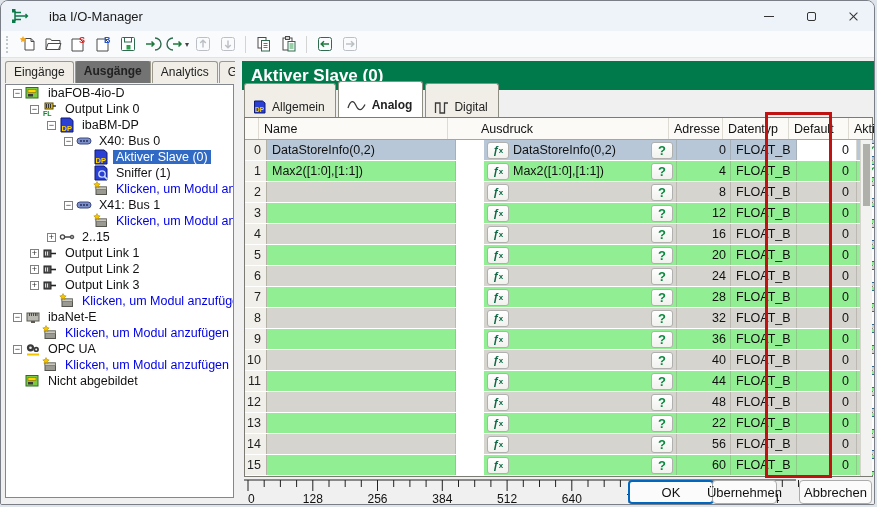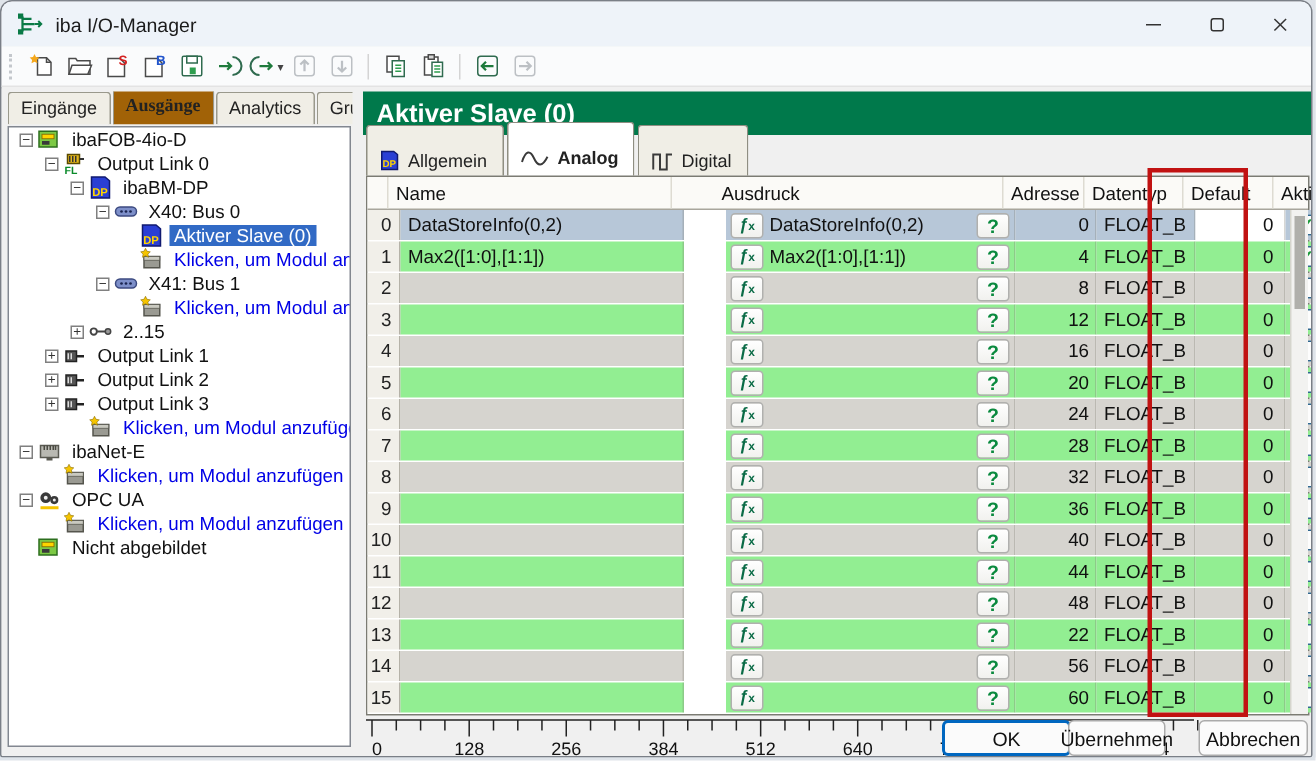--- a/index.html
+++ b/index.html
@@ -1,42 +1,42 @@
 <!DOCTYPE html>
 <html><head>
 <meta charset="utf-8">
 <style>
   html,body{margin:0;padding:0;background:#dfe4ea;font-family:"Liberation Sans",sans-serif;}
   *{box-sizing:border-box;}
   .win{position:relative;width:875px;height:505px;border:1px solid #7a7f87;border-radius:8px 8px 2px 2px;background:#f0f0f0;overflow:hidden;}
   
   .titlebar{height:30px;background:#eef3f9;display:flex;align-items:center;padding-left:10px;}
   .app-icon{width:18px;height:16px;margin-right:8px;display:inline-flex;}
-  .title{font-size:13px;color:#1b1b1b;}
+  .title{font-size:13px;color:#1b1b1b;margin-left:12px;}
   .win-controls{margin-left:auto;display:flex;height:30px;}
   .wc{width:42px;height:30px;display:flex;align-items:center;justify-content:center;}
   .ico-min{width:10px;height:1px;background:#333;}
   .ico-max{width:9px;height:9px;border:1px solid #333;border-radius:2px;}
   .ico-close{position:relative;width:11px;height:11px;}
   .ico-close::before,.ico-close::after{content:"";position:absolute;left:5px;top:0;width:1px;height:11px;background:#333;}
   .ico-close::before{transform:rotate(45deg);}.ico-close::after{transform:rotate(-45deg);}
   
   .toolbar{height:27px;background:#fafbfc;border-bottom:1px solid #e3e3e3;display:flex;align-items:center;padding-left:3px;}
   .grip{width:4px;height:17px;border-left:2px dotted #c3c7cc;margin:0 5px 0 2px;}
   .tb-btn{width:25px;height:23px;display:flex;align-items:center;justify-content:center;border-radius:3px;}
   .tb-btn.disabled{opacity:.95;}
   .tb-ico{display:inline-flex;}
   .tb-caret{font-size:8px;color:#444;margin-left:1px;}
   .tb-sep{width:1px;height:17px;background:#d4d4d4;margin:0 5px;}
   
   .app{position:absolute;top:58px;left:0;right:0;bottom:0;background:#f0f0f0;}
   
   .ltabs{position:absolute;left:4px;top:2px;height:22px;width:230px;display:flex;align-items:flex-end;overflow:hidden;}
   .ltab{font-size:12px;color:#222;background:#f0eee6;border:1px solid #9a998c;border-bottom:none;border-radius:3px 3px 0 0;padding:3px 8px 4px 8px;margin-right:1px;white-space:nowrap;}
-  .ltab.active{background:#a16207;font-weight:bold;padding-bottom:5px;font-family:Liberation Serif, serif;}
+  .ltab.active{background:#737373;font-weight:bold;padding-bottom:5px;}
   
   .treebox{position:absolute;left:4px;top:25px;width:229px;height:414px;background:#fff;border:1px solid #828790;overflow:hidden;}
   .tree-item{height:16px;display:flex;align-items:center;white-space:nowrap;font-size:12.5px;color:#111;}
   .expander{width:9px;height:9px;border:1px solid #808080;background:#fff;display:inline-flex;align-items:center;justify-content:center;font-size:9px;line-height:7px;color:#333;margin-right:3px;flex:none;}
   .exp-spacer{width:12px;flex:none;}
   .tree-ico{width:16px;height:16px;margin-right:4px;display:inline-flex;flex:none;}
   .tree-label{padding:0 3px;}
   .tree-label.selected{background:#316AC5;color:#fff;}
   .tree-label.link{color:#0000E6;}
   
@@ -285,20 +285,31 @@
               <path d="M2 1h9l3 2.5V15H2z" fill="#2a3fd4" stroke="#101a70"></path>
               <text x="2.5" y="13.5" font-size="7.5" font-weight="bold" fill="#ffd400" font-family="Liberation Sans,sans-serif">DP</text>
             </svg>
           </span>
           <span class="tree-label selected">Aktiver Slave (0)</span>
         </div>
         <div class="tree-item" style="padding-left: 75px;">
           <span class="exp-spacer"></span>
           <span class="tree-ico">
             <svg width="16" height="16" viewBox="0 0 16 16">
+              <path d="M2 1h9l3 2.5V15H2z" fill="#2a3fd4" stroke="#101a70"></path>
+              <circle cx="9" cy="9" r="3.2" fill="none" stroke="#cfe0ff" stroke-width="1.3"></circle>
+              <path d="M11.4 11.4L14.5 14.5" stroke="#cfe0ff" stroke-width="1.6"></path>
+            </svg>
+          </span>
+          <span class="tree-label">Sniffer (1)</span>
+        </div>
+        <div class="tree-item" style="padding-left: 75px;">
+          <span class="exp-spacer"></span>
+          <span class="tree-ico">
+            <svg width="16" height="16" viewBox="0 0 16 16">
               <rect x="3" y="6" width="10.5" height="7.5" fill="#9a9a92" stroke="#55554d"></rect>
               <rect x="3" y="6" width="10.5" height="2.5" fill="#c9c9c0" stroke="#55554d" stroke-width="0.5"></rect>
               <path d="M4 0.5l1 2 2.2.4-1.6 1.5.4 2.1-2-1-2 1 .4-2.1L.8 2.9 3 2.5z" fill="#f5c400" stroke="#8a6d00" stroke-width="0.4"></path>
             </svg>
           </span>
           <span class="tree-label link">Klicken, um Modul anzufügen ...</span>
         </div>
         <div class="tree-item" style="padding-left: 58px;">
           <span class="expander">−</span>
           <span class="tree-ico">

